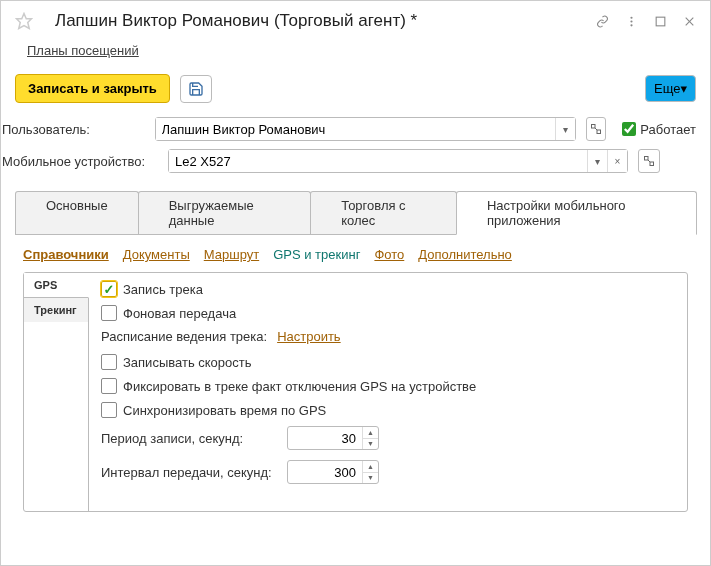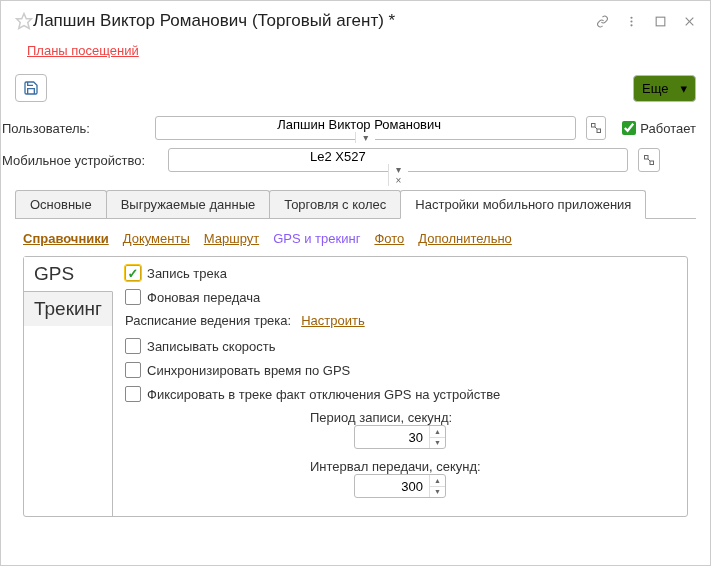--- a/index.html
+++ b/index.html
@@ -1,60 +1,60 @@
 <!DOCTYPE html>
 <html><head>
 <meta charset="utf-8">
 <style>
 * { box-sizing: border-box; margin: 0; padding: 0; font-family: Arial, sans-serif; }
 body { background: #fff; font-size: 13px; color: #333; }
 .window { width: 711px; height: 566px; border: 1px solid #ccc; background: #fff; display: flex; flex-direction: column; }
-.titlebar { display: flex; align-items: center; padding: 10px 14px 6px 14px; gap: 0; }
+.titlebar { display: flex; align-items: center; padding: 10px 14px 6px 14px; gap: 22px; }
 .star-icon { width: 18px; height: 18px; color: #ccc; }
 .title-text { font-size: 17px; font-weight: normal; flex: 1; color: #222; }
 .titlebar-controls { display: flex; align-items: center; gap: 16px; }
 .titlebar-icon { width: 13px; height: 13px; color: #888; cursor: pointer; }
 .nav-tabs { display: flex; gap: 0; padding: 0 14px 6px 14px; }
 .nav-tab { padding: 6px 12px; cursor: pointer; font-size: 13px; }
 .nav-tab.active { background: #eaeaea; border-radius: 3px; }
-.nav-tab.link { color: #ef4444; text-decoration: underline; }
+.nav-tab.link { color: #404040; text-decoration: underline; }
 .toolbar { display: flex; align-items: center; padding: 4px 14px 14px 14px; gap: 10px; }
 .btn-yellow { background: #ffdd2d; border: 1px solid #d4a800; border-radius: 4px; padding: 6px 12px; font-size: 13px; font-weight: bold; cursor: pointer; }
 .btn-icon { background: #fff; border: 1px solid #bbb; border-radius: 4px; width: 32px; height: 28px; display: flex; align-items: center; justify-content: center; cursor: pointer; }
 .toolbar-spacer { flex: 1; }
-.btn-more { background: #4d7c0f; border: 1px solid #bbb; border-radius: 4px; padding: 5px 8px; font-size: 13px; cursor: pointer; display: flex; align-items: center; gap: 12px; justify-content: flex-end; }
+.btn-more { background: #0ea5e9; border: 1px solid #bbb; border-radius: 4px; padding: 5px 8px; font-size: 13px; cursor: pointer; display: flex; align-items: center; gap: 0; justify-content: flex-end; }
 .form-rows { padding: 0 14px 10px 1px; }
 .form-row { display: flex; align-items: center; margin-bottom: 8px; gap: 6px; }
 .form-label { width: 160px; font-size: 13px; }
 .input-wrap { display: flex; align-items: center; border: 1px solid #bbb; border-radius: 3px; height: 24px; background: #fff; }
-.input-wrap.wide { width: 460px; flex-direction: column; }
+.input-wrap.wide { width: 460px; }
 .input-field { border: none; outline: none; flex: 1; padding: 0 6px; font-size: 13px; height: 22px; }
 .input-btn { width: 20px; height: 22px; border: none; border-left: 1px solid #ddd; background: #fff; cursor: pointer; display: flex; align-items: center; justify-content: center; color: #666; font-size: 10px; }
 .ext-btn { width: 22px; height: 24px; border: 1px solid #bbb; border-radius: 3px; background: #fff; margin-left: 4px; cursor: pointer; display: flex; align-items: center; justify-content: center; color: #666; }
 .check-wrap { display: flex; align-items: flex-start; gap: 4px; margin-left: 10px; }
 .tabs2 { display: flex; border-bottom: 1px solid #bbb; margin: 0 14px; }
-.tab2 { padding: 6px 14px; border: 1px solid #bbb; border-bottom: none; background: #f2f2f2; margin-right: -1px; cursor: pointer; font-size: 13px; border-radius: 3px 3px 0 0; position: relative; }
+.tab2 { padding: 6px 30px; border: 1px solid #bbb; border-bottom: none; background: #f2f2f2; margin-right: -1px; cursor: pointer; font-size: 13px; border-radius: 3px 3px 0 0; position: relative; }
 .tab2.active { background: #fff; border-bottom: 1px solid #fff; z-index: 2; margin-bottom: -1px; }
 .links-row { display: flex; gap: 14px; padding: 12px 14px 10px 22px; }
 .link-item { color: #a16207; text-decoration: underline; font-size: 13px; cursor: pointer; }
-.link-item.current { color: #8b5cf6; text-decoration: none; }
+.link-item.current { color: #0f766e; text-decoration: none; }
 .link-item.bold { font-weight: bold; }
 .panel { display: flex; border: 1px solid #bbb; margin: 0 22px 14px 22px; border-radius: 3px; min-height: 240px; }
 .side-tabs { border-right: 1px solid #bbb; display: flex; flex-direction: column; }
-.side-tab { padding: 6px 10px; border-bottom: 1px solid #bbb; cursor: pointer; font-size: 19px; background: #f2f2f2; min-width: 64px; }
+.side-tab { padding: 6px 10px; border-bottom: 1px solid #bbb; cursor: pointer; font-size: 11px; background: #f2f2f2; min-width: 64px; font-weight: bold; }
 .side-tab.active { background: #fff; border-right: 1px solid #fff; margin-right: -1px; z-index: 1; position: relative; }
 .side-tab:last-child { border-bottom: none; }
 .panel-content { flex: 1; padding: 8px 12px; }
 .check-row { display: flex; align-items: center; gap: 6px; margin-bottom: 8px; font-size: 13px; }
 .checkbox { width: 16px; height: 16px; border: 1px solid #888; border-radius: 2px; display: inline-flex; align-items: center; justify-content: center; background: #fff; cursor: pointer; }
 .checkbox.checked { border-color: #d4a800; }
 .checkbox.checked::after { content: "✓"; color: #2a9c2a; font-size: 13px; font-weight: bold; }
 .checkbox.hl { outline: 1px solid #f5c518; }
 .sched-row { display: flex; gap: 10px; align-items: flex-start; margin-bottom: 10px; font-size: 13px; }
-.num-row { display: flex; align-items: center; margin-bottom: 10px; font-size: 13px; flex-direction: column; }
+.num-row { display: flex; align-items: center; gap: 6px; margin-bottom: 10px; font-size: 13px; }
 .num-label { width: 180px; }
 .num-input-wrap { display: flex; border: 1px solid #bbb; border-radius: 3px; height: 24px; width: 92px; background: #fff; align-items: stretch; justify-content: flex-end; }
 .num-input { border: none; outline: none; width: 62px; text-align: right; padding: 0 6px; font-size: 13px; }
 .spinner { width: 16px; border-left: 1px solid #ddd; display: flex; flex-direction: column; }
 .spin-btn { flex: 1; font-size: 7px; display: flex; align-items: center; justify-content: center; cursor: pointer; color: #666; }
 .spin-btn:first-child { border-bottom: 1px solid #ddd; }
 svg { display: block; }
 .check-native { width: 14px; height: 14px; accent-color: #2a9c2a; }
 </style>
 </head>
@@ -95,20 +95,21 @@
           </svg>
       </span>
     </div>
   </div>
 
   <div class="nav-tabs">
     <div class="nav-tab link">Планы посещений</div>
   </div>
 
   <div class="toolbar">
+    <button class="btn-yellow">Записать и закрыть</button>
     <button class="btn-icon">
       <svg width="16" height="16" viewBox="0 0 24 24" fill="none" stroke="#3a6ea5" stroke-width="2">
           <path d="M19 21H5a2 2 0 0 1-2-2V5a2 2 0 0 1 2-2h11l5 5v11a2 2 0 0 1-2 2z"></path>
           <polyline points="17,21 17,13 7,13 7,21"></polyline>
           <polyline points="7,3 7,8 15,8"></polyline>
         </svg>
     </button>
     <div class="toolbar-spacer"></div>
     <button class="btn-more">
       <span>Еще</span>
@@ -185,25 +186,25 @@
       <div class="sched-row">
         <span>Расписание ведения трека:</span>
         <span class="link-item">Настроить</span>
       </div>
       <div class="check-row">
         <span class="checkbox"></span>
         <span>Записывать скорость</span>
       </div>
       <div class="check-row">
         <span class="checkbox"></span>
+        <span>Фиксировать в треке факт отключения GPS на устройстве</span>
+      </div>
+      <div class="check-row">
+        <span class="checkbox"></span>
         <span>Синхронизировать время по GPS</span>
-      </div>
-      <div class="check-row">
-        <span class="checkbox"></span>
-        <span>Фиксировать в треке факт отключения GPS на устройстве</span>
       </div>
       <div class="num-row">
         <span class="num-label">Период записи, секунд:</span>
         <div class="num-input-wrap">
           <input class="num-input" value="30" style="">
           <div class="spinner">
             <div class="spin-btn">▲</div>
             <div class="spin-btn">▼</div>
           </div>
         </div>

